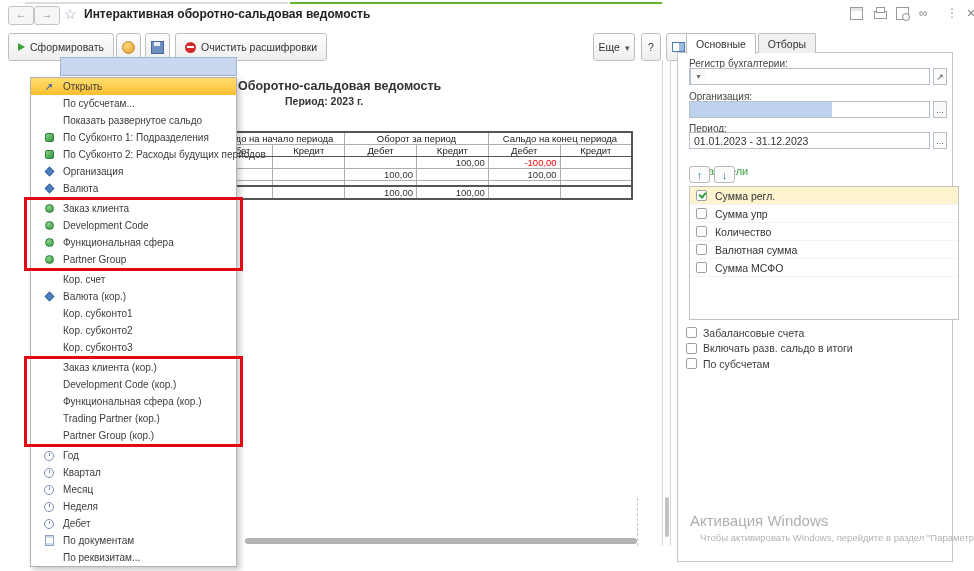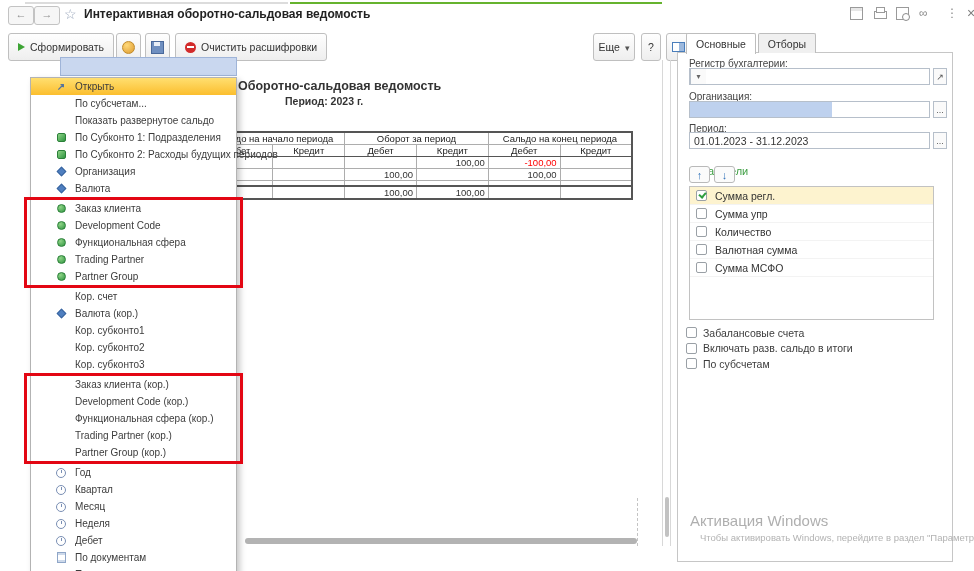--- a/index.html
+++ b/index.html
@@ -65,21 +65,21 @@
   
   #hscroll{position:absolute;left:237px;top:537px;width:411px;height:8px}
   #hscroll .thumb{position:absolute;left:8px;top:1px;width:392px;height:6px;background:#b3b3b3;border-radius:3px}
   #vscroll{position:absolute;left:662px;top:60px;width:9px;height:486px;border-left:1px solid #d8d8d8;border-right:1px solid #d8d8d8;box-sizing:border-box}
   #vscroll .thumb{position:absolute;left:1.5px;top:437px;width:4px;height:40px;background:#c2c2c2;border-radius:2px}
   #dotline{position:absolute;left:637px;top:498px;height:48px;border-left:1px dashed #c4c4c4}
 
   
   #context-menu{position:absolute;left:30px;top:77px;width:207px;background:#fff;
                 border:1px solid #b3b3b3;box-shadow:3px 3px 6px rgba(0,0,0,.22);z-index:10;box-sizing:border-box}
-  .menu-item{height:17px;display:flex;align-items:center;padding-left:24px;font-size:10px;color:#3c3c3c;white-space:nowrap}
+  .menu-item{height:17px;display:flex;align-items:center;padding-left:12px;font-size:10px;color:#3c3c3c;white-space:nowrap}
   .menu-item.hl{background:linear-gradient(#ffdf70,#fbbe2e)}
   .ml{padding-left:8px}
   .red-box{border:3px solid #e30613;margin:0 -7px;padding:0 4px;background:transparent}
   .mi{width:12px;height:12px;flex:0 0 12px;position:relative;display:flex;align-items:center;justify-content:center}
   .mi-open::before{content:"↗";color:#55749e;font-size:10px;font-weight:bold}
   .mi-subkonto-green::before{content:"";width:9px;height:9px;border-radius:2px;
         background:linear-gradient(135deg,#8fd487,#2f9440);border:1px solid #2a8038;box-sizing:border-box}
   .mi-attr-green::before{content:"";width:9px;height:9px;border-radius:50%;
         background:radial-gradient(circle at 35% 30%,#8fd487,#2f9440);border:1px solid #2a8038;box-sizing:border-box}
   .mi-dimension-blue::before{content:"";width:7px;height:7px;background:#4f7fc0;border:1px solid #3a659e;transform:rotate(45deg);box-sizing:border-box}
@@ -104,21 +104,21 @@
             box-sizing:border-box;display:flex;align-items:center;justify-content:center;font-size:9px;color:#555}
   #reg-label{top:5px}#reg-field{top:15px}#reg-open{top:15px}
   #org-label{top:38px}#org-field{top:48px}#org-choose{top:48px}
   .sel-block{position:absolute;left:0;top:0;width:142px;height:100%;background:#bed1ee}
   #per-label{top:70px}#per-field{top:79px}#per-choose{top:79px}
   #ind-title{position:absolute;left:11px;top:112px;font-size:11px;color:#3e9e43}
   .arrow-btn{position:absolute;top:113px;width:21px;height:17px;border:1px solid #b9b9b9;border-radius:3px;
              background:#fbfbfb;display:flex;align-items:center;justify-content:center;
              color:#2f71b8;font-weight:bold;font-size:11px;box-sizing:border-box}
   #arrow-up{left:11px}#arrow-down{left:36px}
-  #indicators-list{position:absolute;left:11px;top:133px;width:245px;height:134px;border:1px solid #c2c2c2;
+  #indicators-list{position:absolute;left:11px;top:133px;width:270px;height:134px;border:1px solid #c2c2c2;
                    box-sizing:border-box;background:#fff;overflow:hidden}
   .ind-row{height:17px;display:flex;align-items:center;gap:8px;padding-left:6px;font-size:10.5px;border-bottom:1px solid #f3f3f3}
   .ind-row.sel{background:#fdf3cf}
   .cb{width:11px;height:11px;border:1px solid #9aa0a6;border-radius:2px;background:#fff;position:relative;flex:0 0 11px;box-sizing:border-box}
   .cb.checked::after{content:"";position:absolute;left:1.5px;top:1px;width:5px;height:3px;
                      border-left:2px solid #2e9e3e;border-bottom:2px solid #2e9e3e;transform:rotate(-50deg)}
   #options-list{position:absolute;left:8px;top:272px;width:250px}
   .opt-row{height:15.5px;display:flex;align-items:center;gap:6px;font-size:10.5px;color:#3c3c3c}
 
   
@@ -269,24 +269,20 @@
       <div class="menu-item">
         <span class="mi mi-attr-green"></span>
         <span class="ml">Development Code</span>
       </div>
       <div class="menu-item">
         <span class="mi mi-attr-green"></span>
         <span class="ml">Функциональная сфера</span>
       </div>
       <div class="menu-item">
         <span class="mi mi-attr-green"></span>
-        <span class="ml">Trading Partner</span>
-      </div>
-      <div class="menu-item">
-        <span class="mi mi-attr-green"></span>
         <span class="ml">Partner Group</span>
       </div>
     </div>
     <div class="menu-item">
       <span class="mi"></span>
       <span class="ml">Кор. счет</span>
     </div>
     <div class="menu-item">
       <span class="mi mi-dimension-blue"></span>
       <span class="ml">Валюта (кор.)</span>

